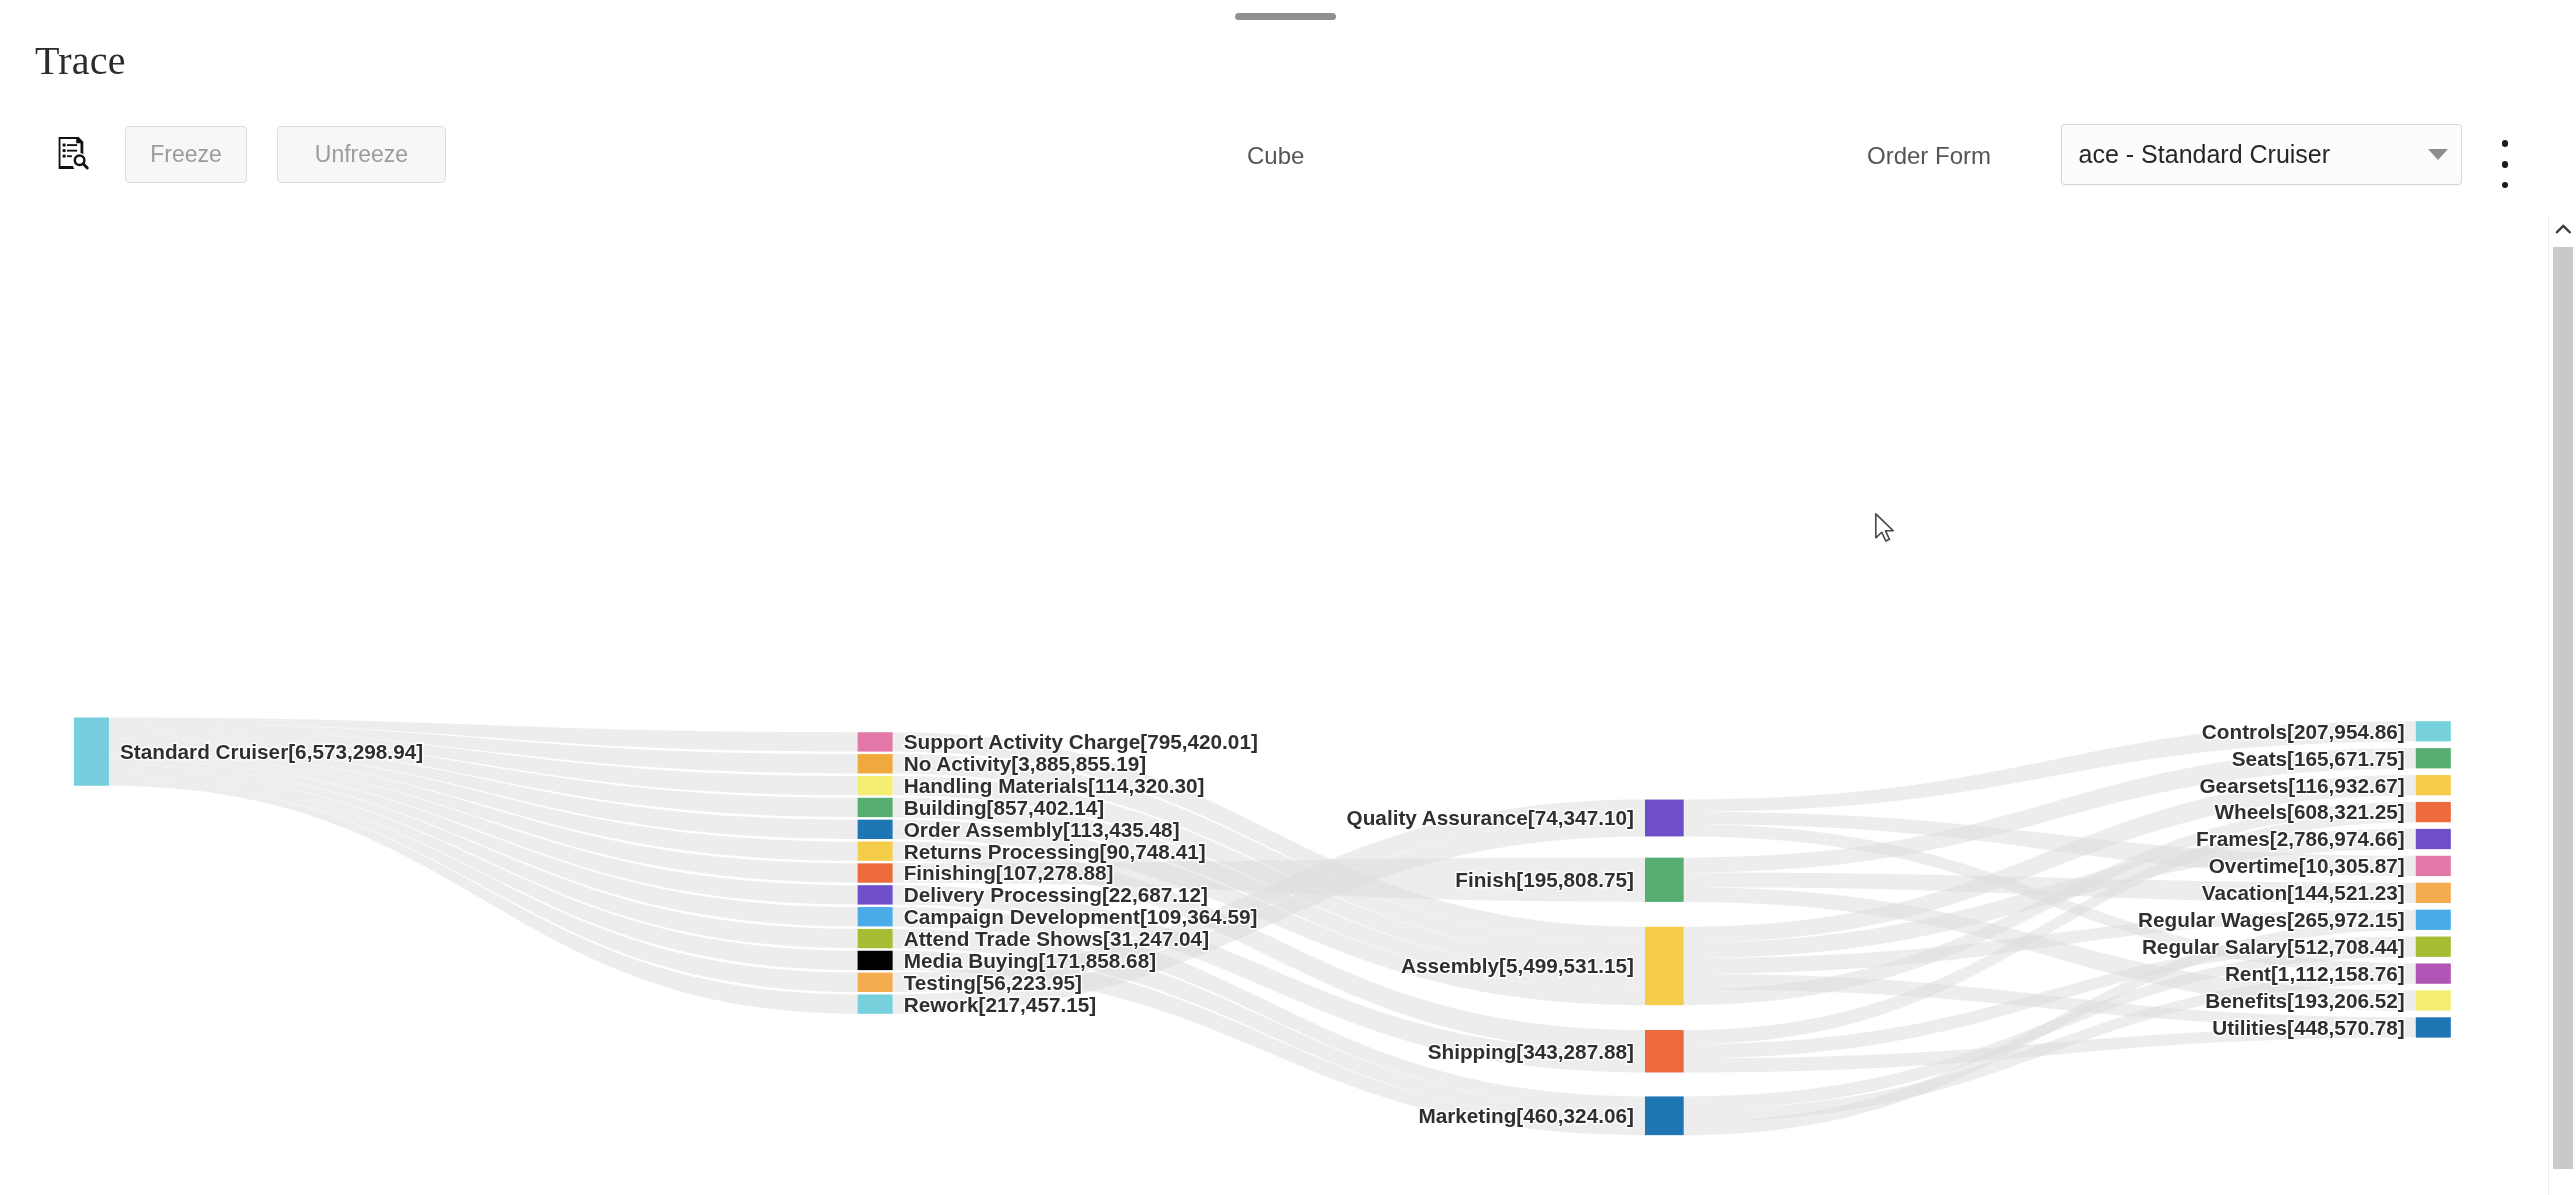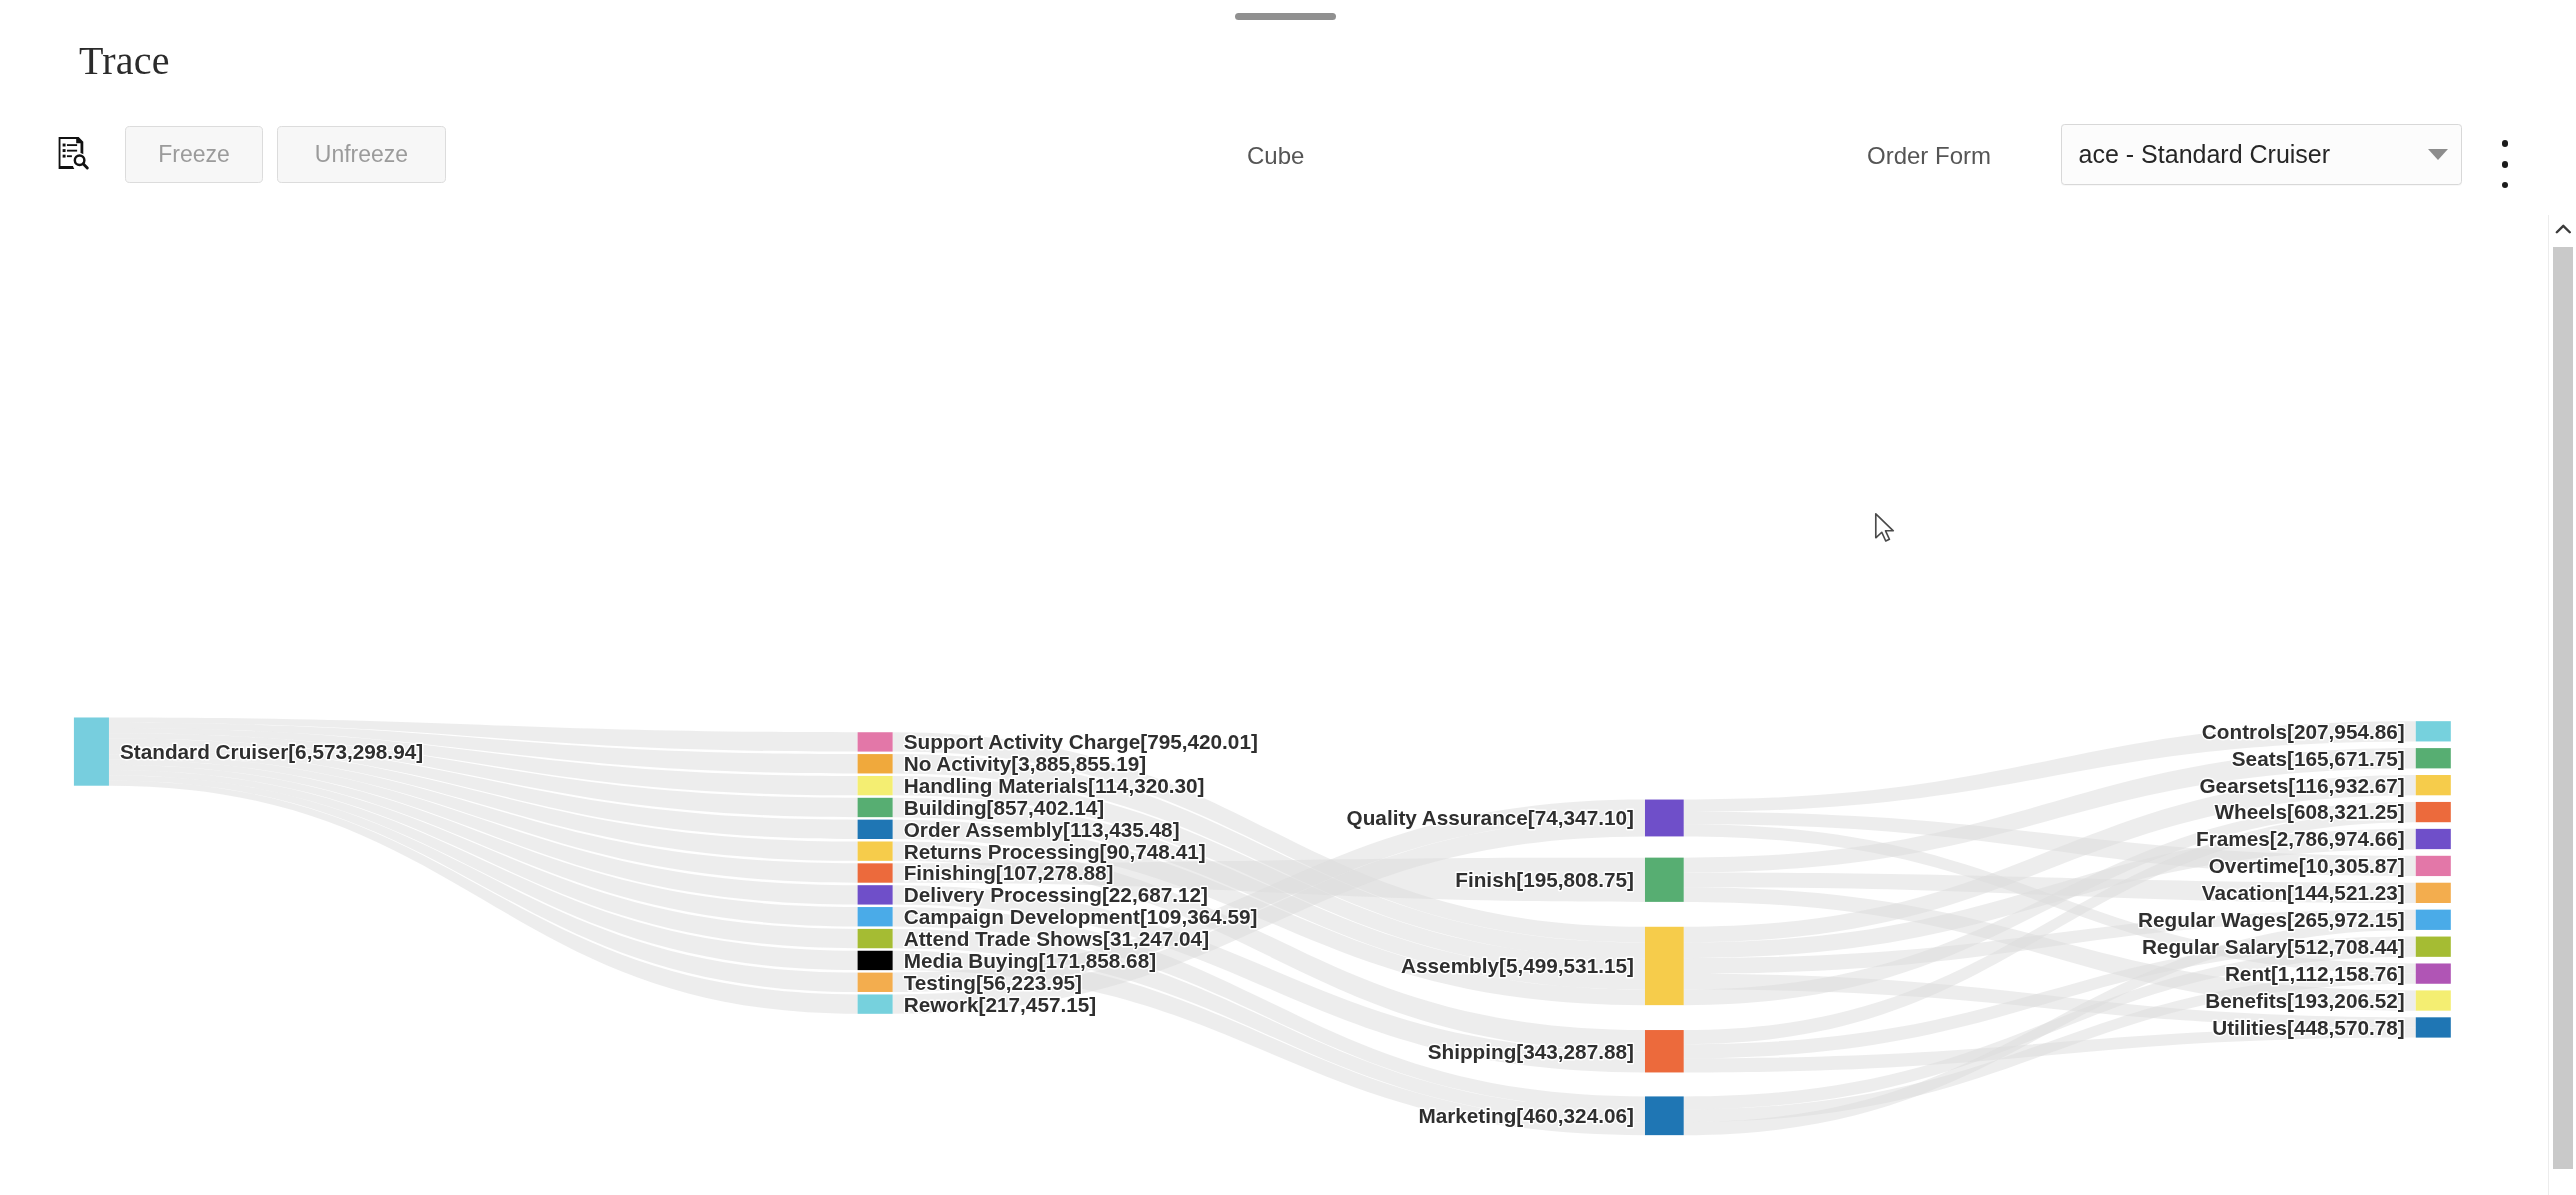--- a/index.html
+++ b/index.html
@@ -23,21 +23,20 @@
   }
 
   
   #page-title {
     position: absolute;
     left: 35px; top: 37px;
     font-family: "Liberation Serif", serif;
     font-size: 40px;
     color: #2b2b2b;
     letter-spacing: 0.2px;
-    margin-left: 44px;
   }
 
   
   #toolbar {
     position: absolute;
     left: 0; top: 122px;
     width: 2576px; height: 85px;
   }
   #trace-icon-btn {
     position: absolute; left: 51px; top: 9.2px;
@@ -50,21 +49,21 @@
     height: 57px;
     background: #f7f7f7;
     border: 0.9px solid #dcdcdc;
     border-radius: 4.6px;
     color: #9b9b9b;
     font-size: 23px;
     font-family: "Liberation Sans", sans-serif;
     cursor: default;
     display: flex; align-items: center; justify-content: center;
   }
-  #freeze-button   { left: 125px; width: 138px; }
+  #freeze-button   { left: 125px; width: 122px; }
   #unfreeze-button { left: 277px; width: 169px; }
 
   .field-label {
     position: absolute; top: 20px;
     font-size: 24px;
     color: #555555;
   }
   #cube-label      { left: 1247px; }
   #dataform-label  { left: 1867px; }
 

